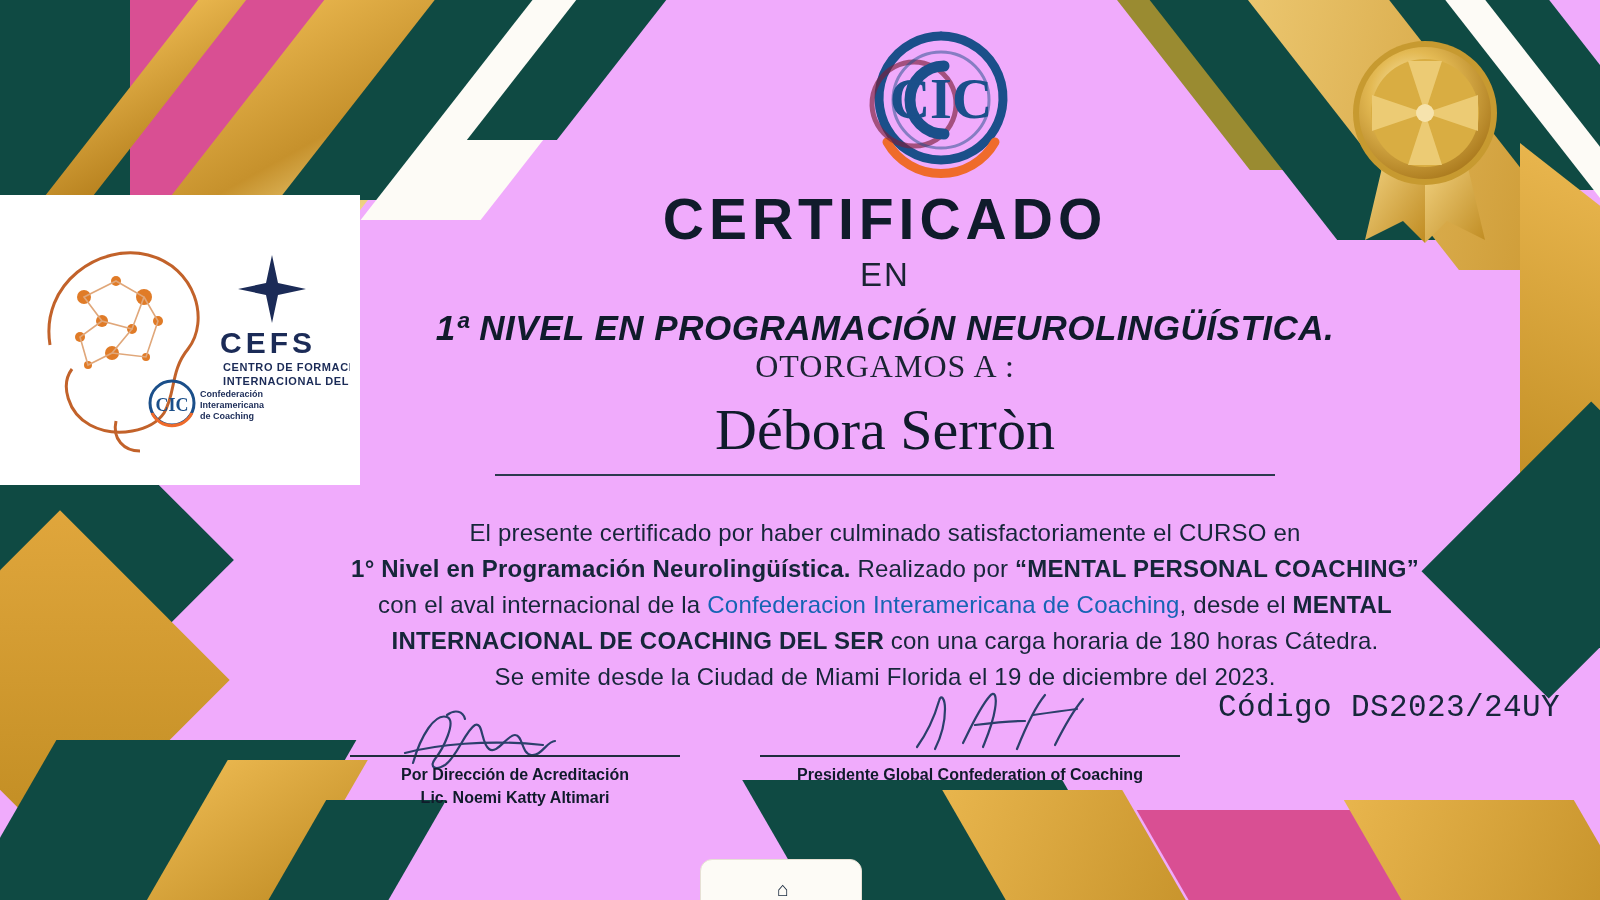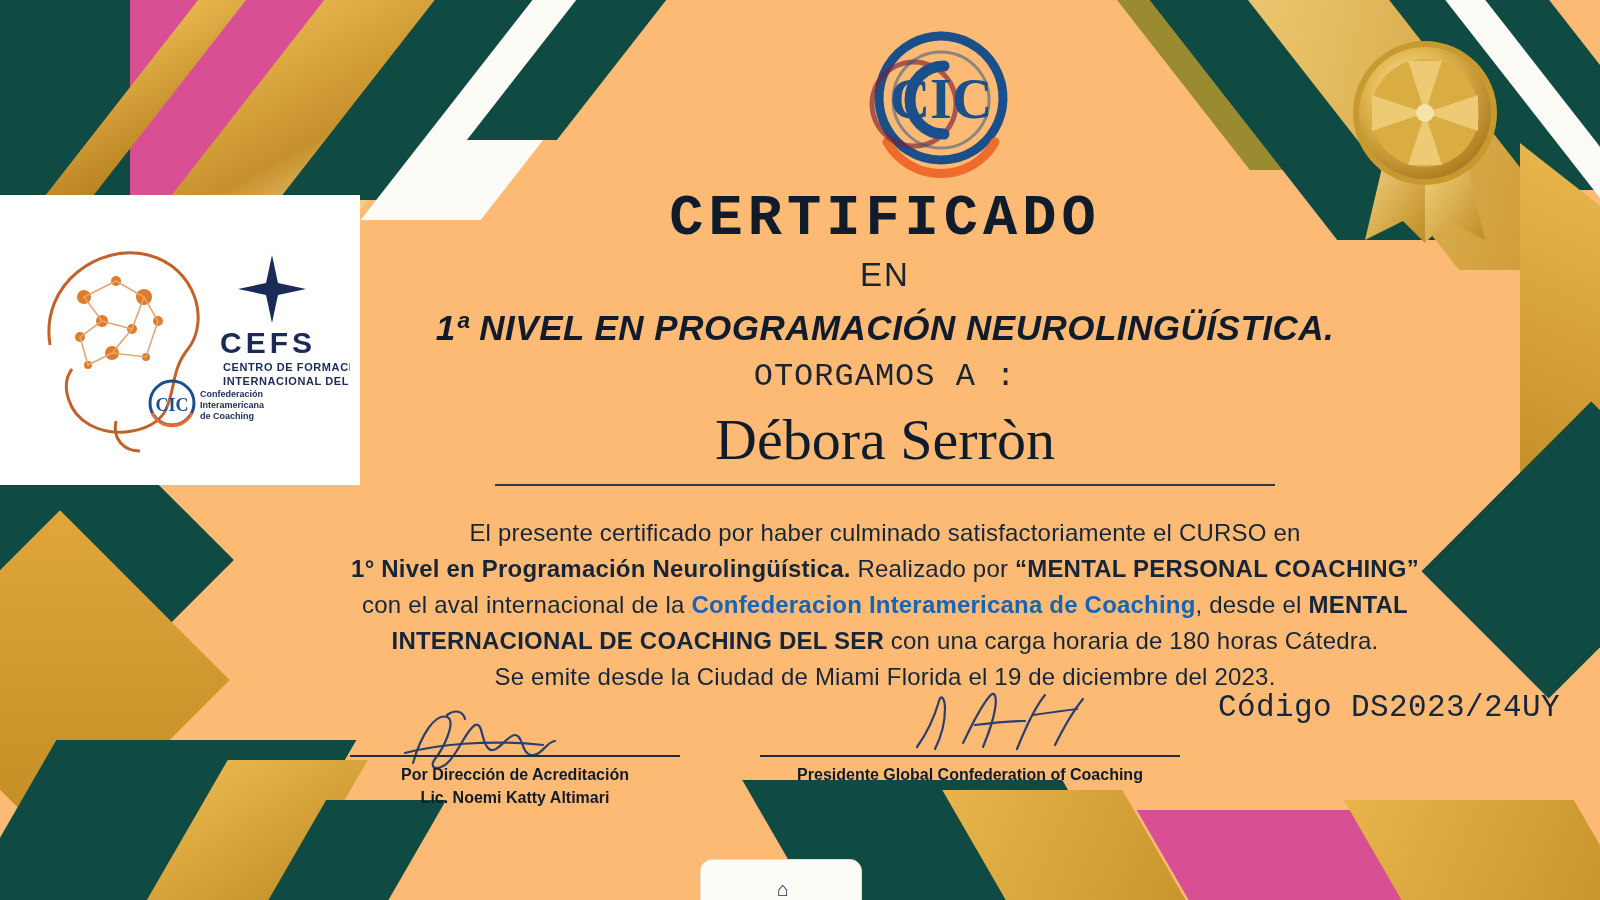--- a/index.html
+++ b/index.html
@@ -11,21 +11,21 @@
     width: 1600px;
     height: 900px;
     overflow: hidden;
     font-family: "Liberation Sans", sans-serif;
   }
 
   #certificate {
     position: relative;
     width: 1600px;
     height: 900px;
-    background: #fdba74;
+    background: #f0abfc;
     overflow: hidden;
   }
 
   
   .deco {
     position: absolute;
     pointer-events: none;
   }
 
   
@@ -206,21 +206,21 @@
   
   #content {
     position: absolute;
     top: 190px;
     left: 180px;
     width: 1410px;
     text-align: center;
     color: #17283c;
   }
   .title-main {
-    font-family: Liberation Mono, monospace;
+    font-family: Liberation Sans, sans-serif;
     font-size: 57px;
     font-weight: bold;
     letter-spacing: 5px;
     color: #101b2b;
     line-height: 1.05;
   }
   .title-en {
     font-family: "Liberation Sans", sans-serif;
     font-size: 33px;
     letter-spacing: 2px;
@@ -231,24 +231,23 @@
     font-family: "Liberation Sans", sans-serif;
     font-style: italic;
     font-weight: bold;
     font-size: 35px;
     letter-spacing: 0.5px;
     color: #101b2b;
     margin-top: 14px;
     white-space: nowrap;
   }
   .award-to {
-    font-family: Liberation Mono, monospace;
+    font-family: Liberation Serif, serif;
     font-size: 32px;
     color: #1a2433;
-    margin-top: 10px;
     letter-spacing: 1px;
   }
   .recipient {
     font-family: Liberation Serif, serif;
     font-size: 58px;
     color: #101b2b;
     margin-top: 12px;
     line-height: 1.15;
   }
   .divider {
@@ -264,21 +263,21 @@
     left: 180px;
     width: 1410px;
     text-align: center;
     font-family: "Liberation Sans", sans-serif;
     font-size: 24px;
     line-height: 36px;
     color: #16263a;
     letter-spacing: 0.2px;
   }
   #body-text .b { font-weight: bold; }
-  #body-text .link { color: #1664b4; font-weight: bold; }
+  #body-text .link { color: #1664b4; font-weight: normal; }
 
   #codigo {
     position: absolute;
     top: 690px;
     right: 40px;
     font-family: Liberation Mono, monospace;
     font-size: 31px;
     color: #16263a;
     letter-spacing: 0.4px;
   }

